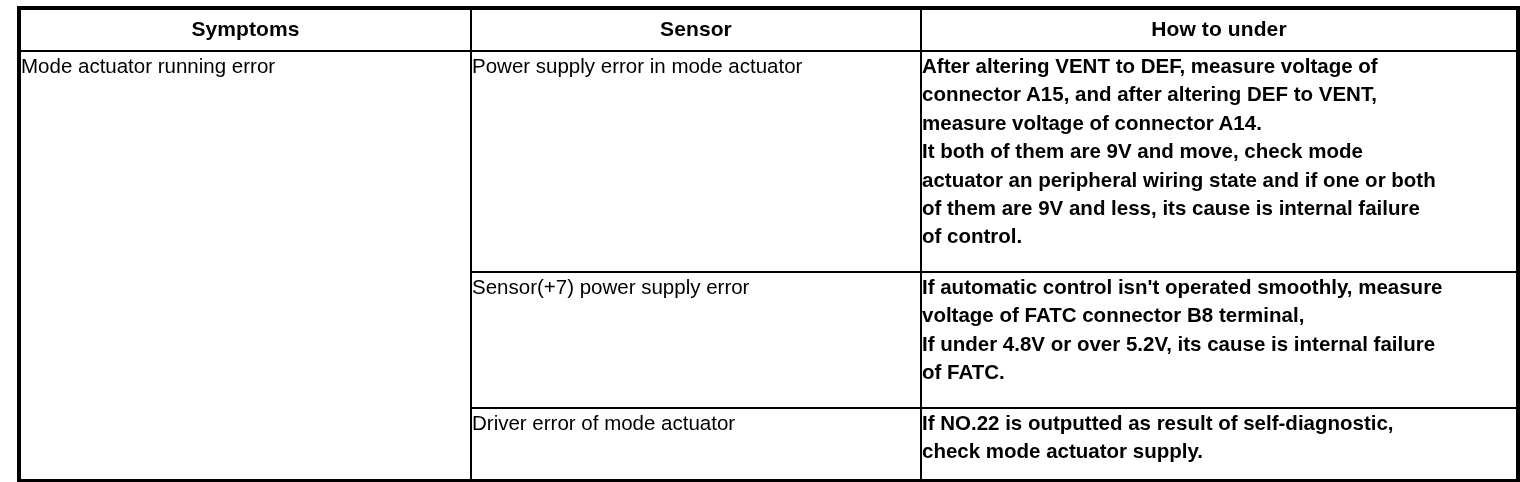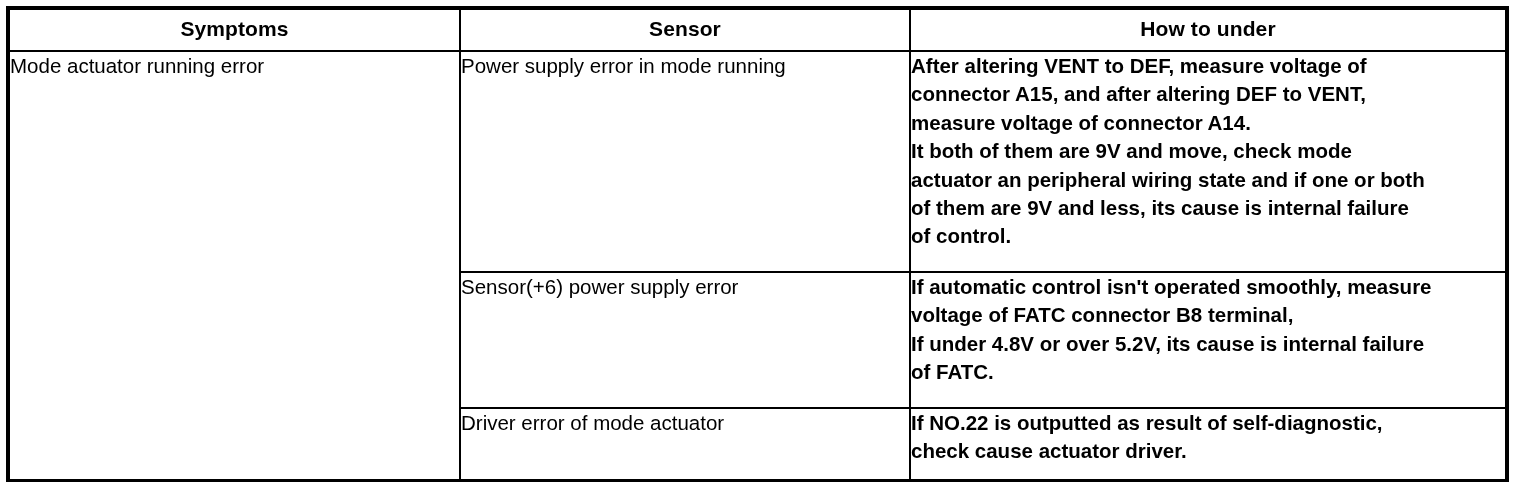--- a/index.html
+++ b/index.html
@@ -10,21 +10,21 @@
   body {
     width: 1520px;
     height: 482px;
     font-family: "Liberation Sans", sans-serif;
     color: #000000;
     overflow: hidden;
   }
 
   .table-wrap {
     position: absolute;
-    left: 6px;
+    left: 17px;
     top: 6px;
     width: 1500px;
     height: 470px;
     box-sizing: border-box;
   }
 
   table.dtc-table {
     border-collapse: collapse;
     width: 1499px;
     height: 469px;
@@ -95,47 +95,47 @@
         <th>Sensor</th>
         <th>How to under</th>
       </tr>
     </thead>
     <tbody>
       <tr class="row-1">
         <td class="cell cell-symptoms" rowspan="3">
           <span class="cell-text">Mode actuator running error</span>
         </td>
         <td class="cell cell-causes">
-          <span class="cell-text">Power supply error in mode running</span>
+          <span class="cell-text">Power supply error in mode actuator</span>
         </td>
         <td class="cell cell-check">
           <span class="cell-text">After altering VENT to DEF, measure voltage of
 connector A15, and after altering DEF to VENT,
 measure voltage of connector A14.
 It both of them are 9V and move, check mode
 actuator an peripheral wiring state and if one or both
 of them are 9V and less, its cause is internal failure
 of control.</span>
         </td>
       </tr>
       <tr class="row-2">
         <td class="cell cell-causes">
-          <span class="cell-text">Sensor(+6) power supply error</span>
+          <span class="cell-text">Sensor(+7) power supply error</span>
         </td>
         <td class="cell cell-check">
           <span class="cell-text">If automatic control isn't operated smoothly, measure
 voltage of FATC connector B8 terminal,
 If under 4.8V or over 5.2V, its cause is internal failure
 of FATC.</span>
         </td>
       </tr>
       <tr class="row-3">
         <td class="cell cell-causes">
           <span class="cell-text">Driver error of mode actuator</span>
         </td>
         <td class="cell cell-check">
           <span class="cell-text">If NO.22 is outputted as result of self-diagnostic,
-check cause actuator driver.</span>
+check mode actuator supply.</span>
         </td>
       </tr>
     </tbody>
   </table>
 </div>
 
 </body></html>

